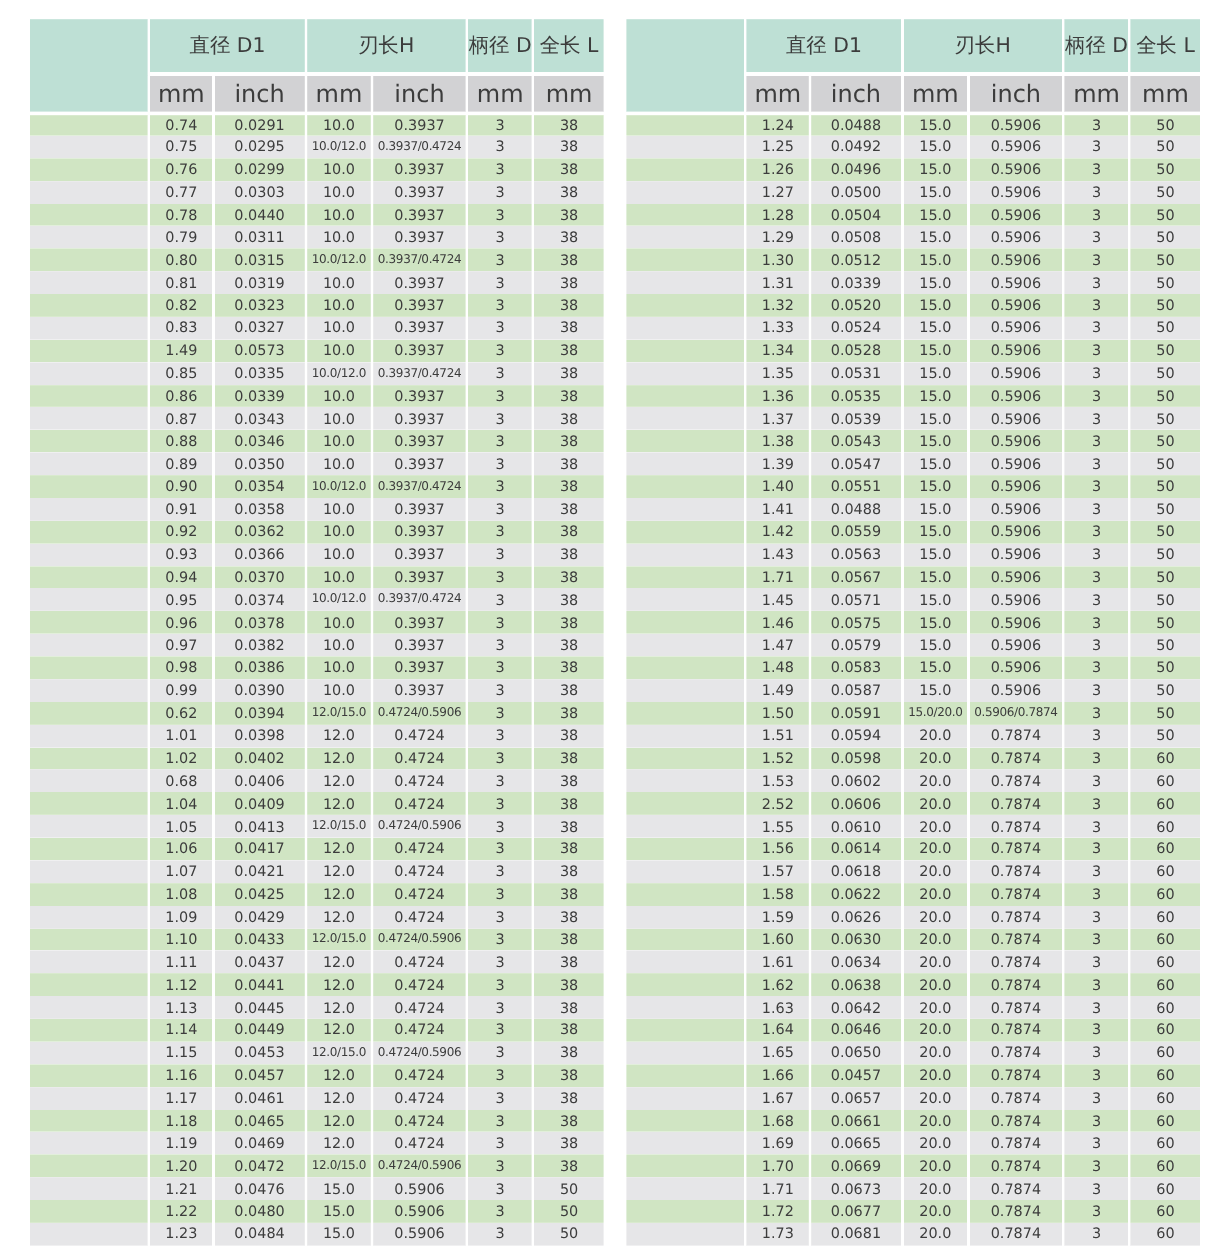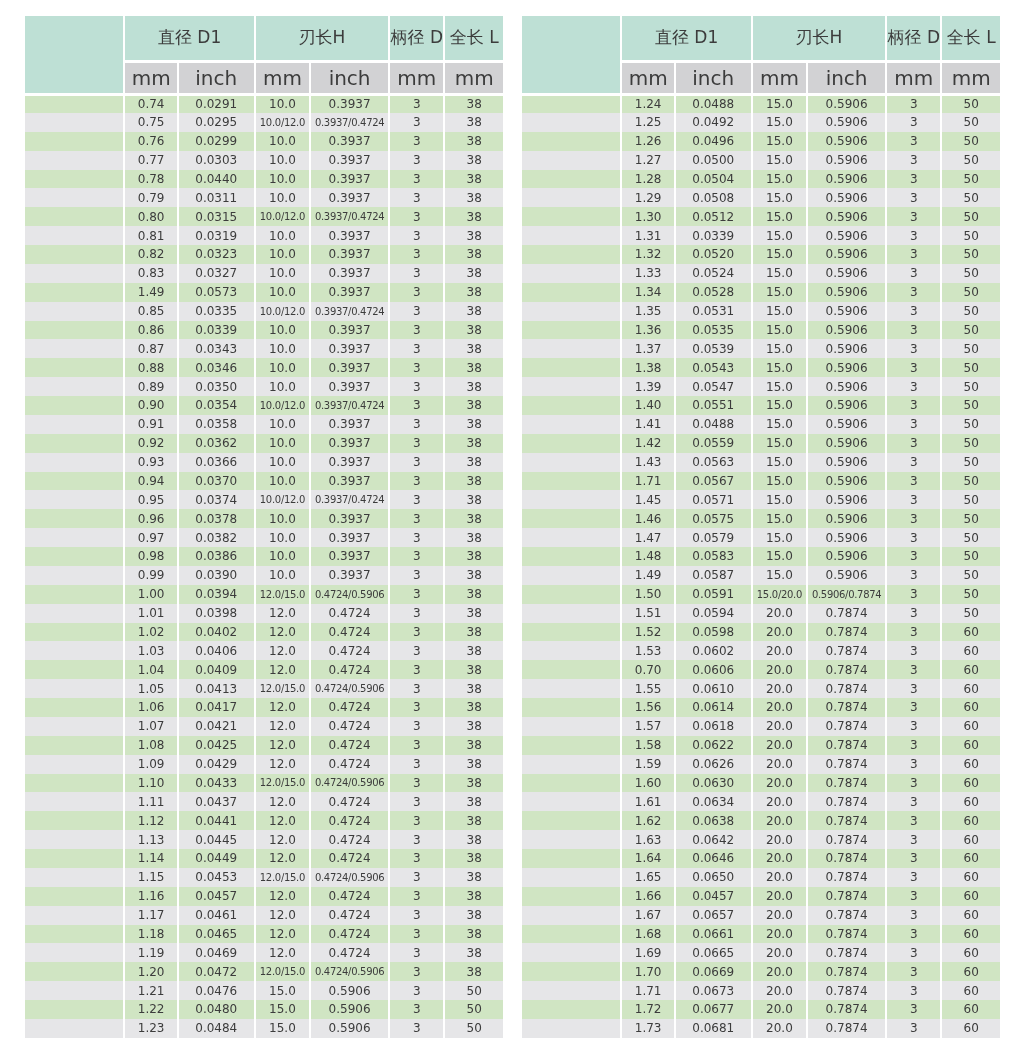--- a/index.html
+++ b/index.html
@@ -308,21 +308,21 @@
           <td></td>
           <td>0.99</td>
           <td>0.0390</td>
           <td>10.0</td>
           <td>0.3937</td>
           <td>3</td>
           <td>38</td>
         </tr>
         <tr class="even">
           <td></td>
-          <td>1.00</td>
+          <td>0.62</td>
           <td>0.0394</td>
           <td class="dual">12.0/15.0</td>
           <td class="dual">0.4724/0.5906</td>
           <td>3</td>
           <td>38</td>
         </tr>
         <tr class="odd">
           <td></td>
           <td>1.01</td>
           <td>0.0398</td>
@@ -335,21 +335,21 @@
           <td></td>
           <td>1.02</td>
           <td>0.0402</td>
           <td>12.0</td>
           <td>0.4724</td>
           <td>3</td>
           <td>38</td>
         </tr>
         <tr class="odd">
           <td></td>
-          <td>1.03</td>
+          <td>0.68</td>
           <td>0.0406</td>
           <td>12.0</td>
           <td>0.4724</td>
           <td>3</td>
           <td>38</td>
         </tr>
         <tr class="even">
           <td></td>
           <td>1.04</td>
           <td>0.0409</td>
@@ -824,21 +824,21 @@
           <td></td>
           <td>1.53</td>
           <td>0.0602</td>
           <td>20.0</td>
           <td>0.7874</td>
           <td>3</td>
           <td>60</td>
         </tr>
         <tr class="even">
           <td></td>
-          <td>0.70</td>
+          <td>2.52</td>
           <td>0.0606</td>
           <td>20.0</td>
           <td>0.7874</td>
           <td>3</td>
           <td>60</td>
         </tr>
         <tr class="odd">
           <td></td>
           <td>1.55</td>
           <td>0.0610</td>

